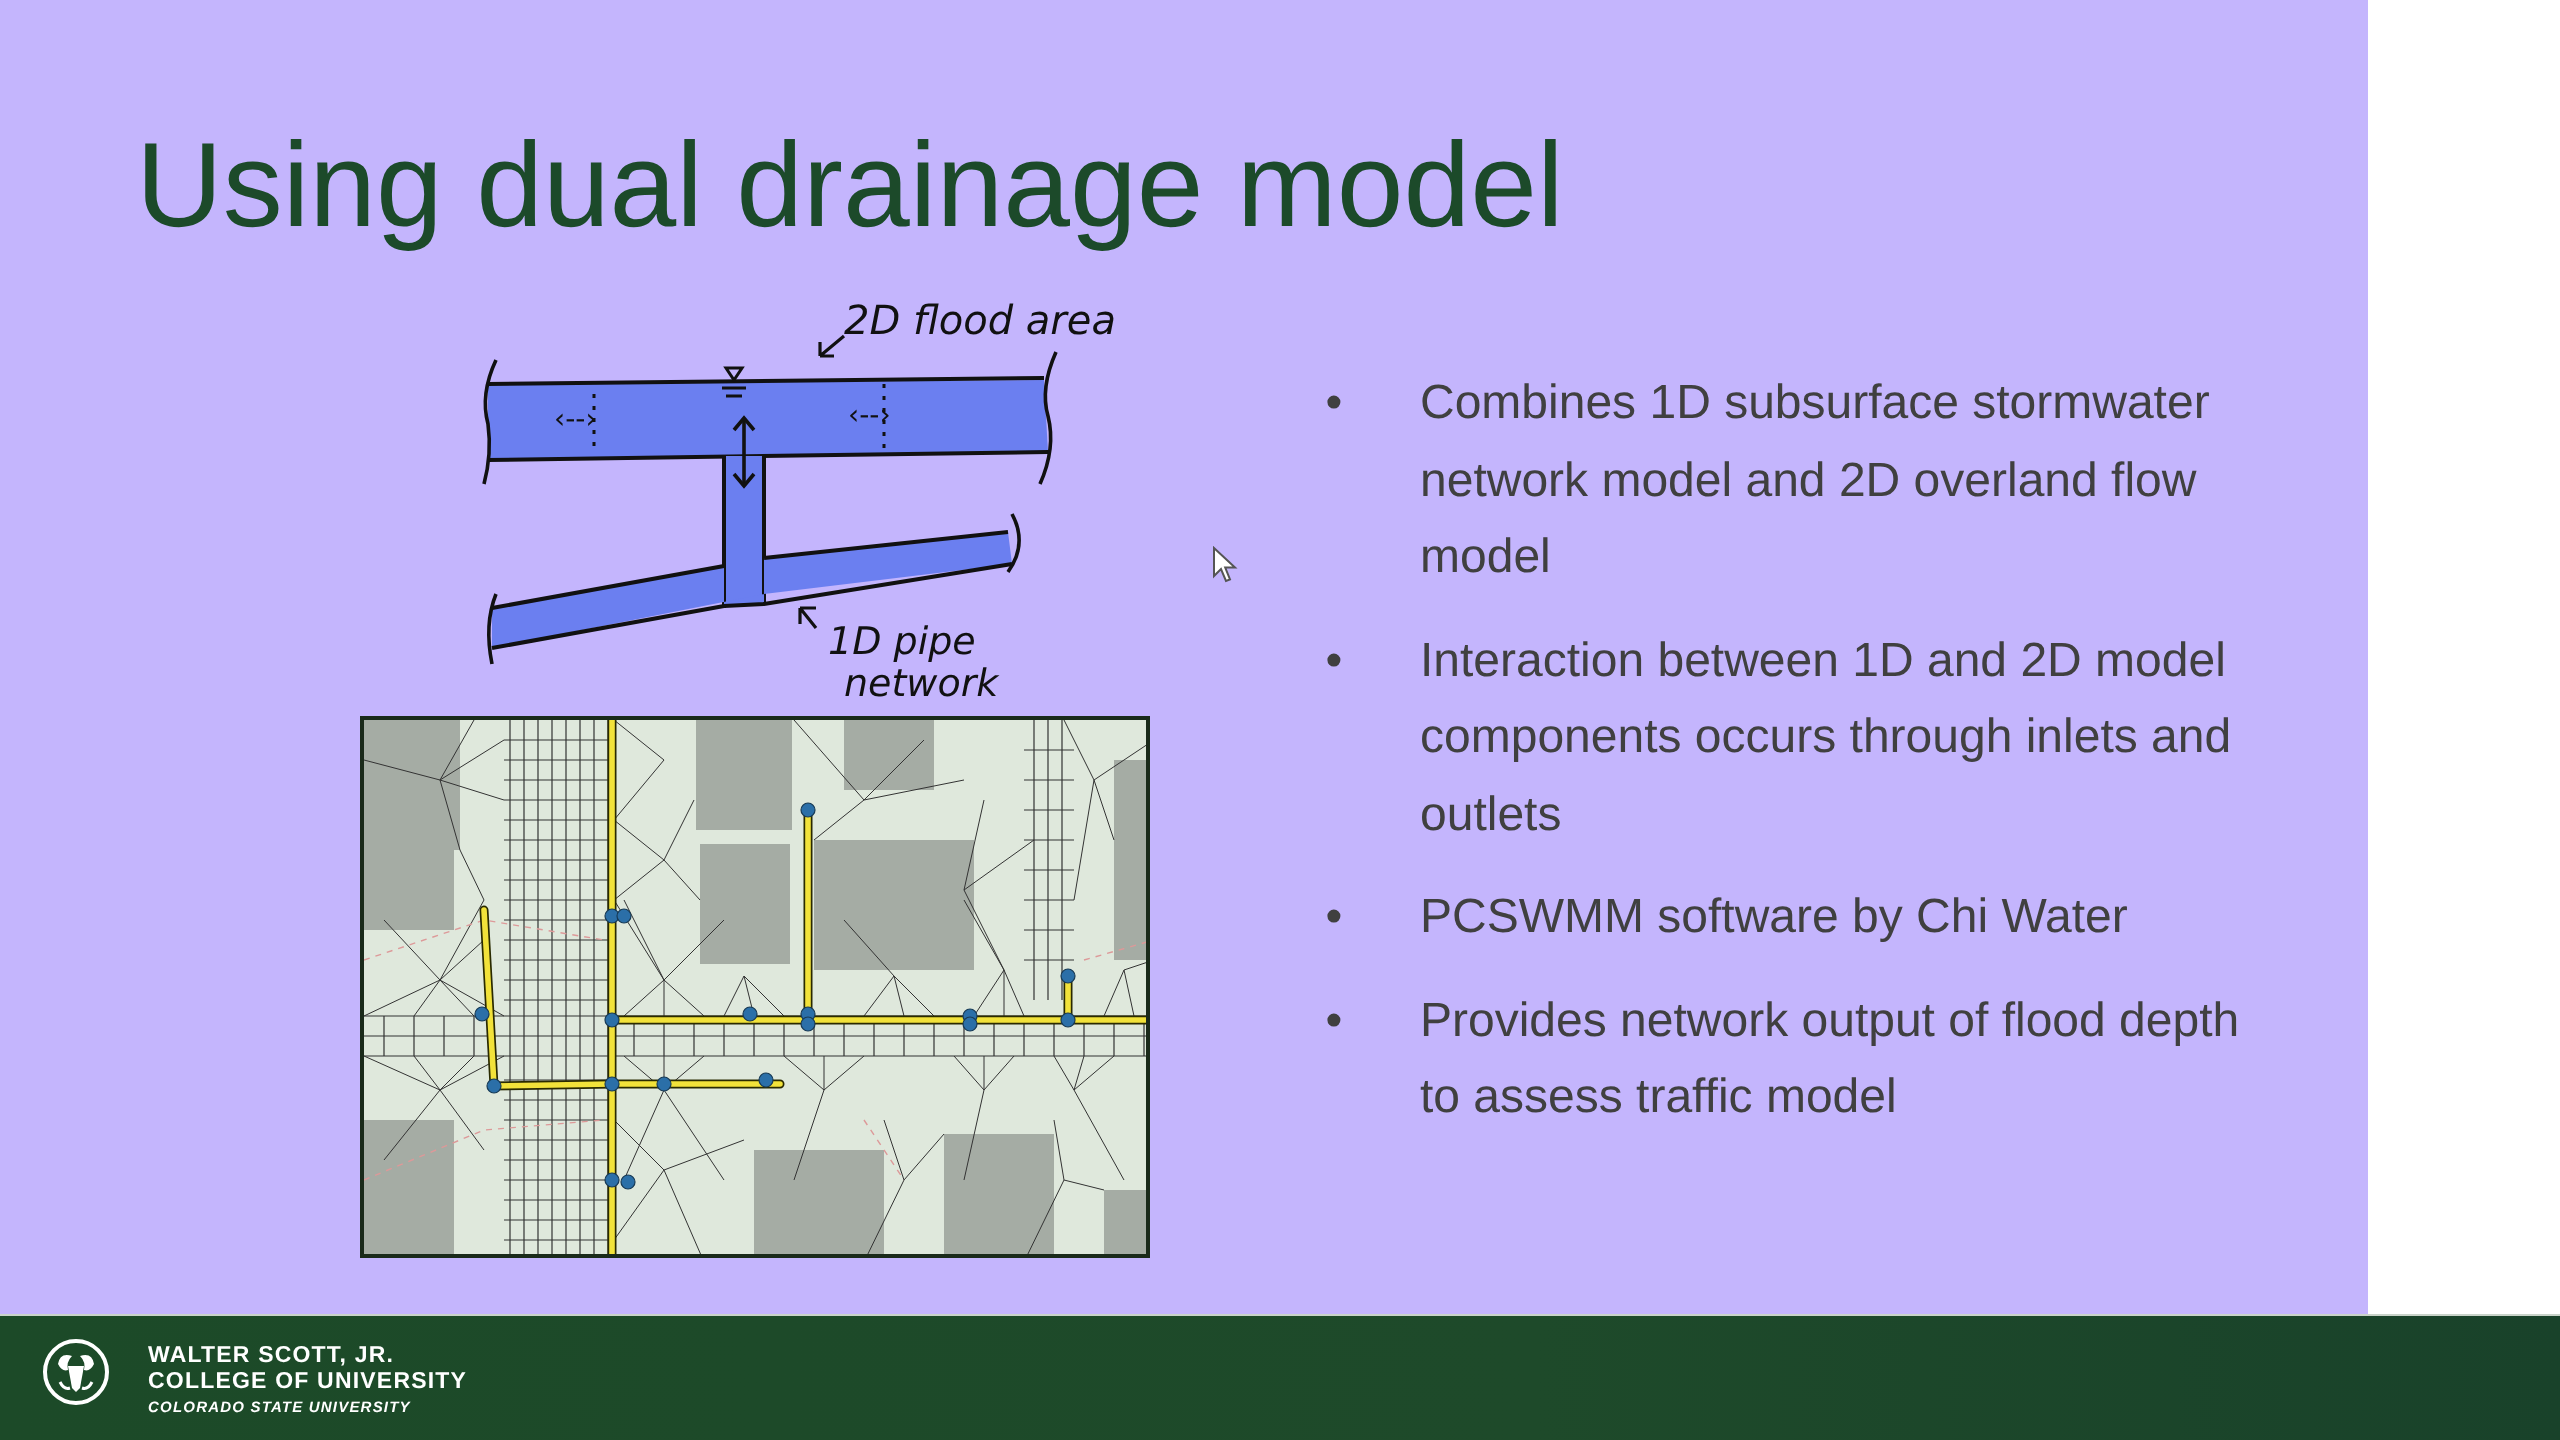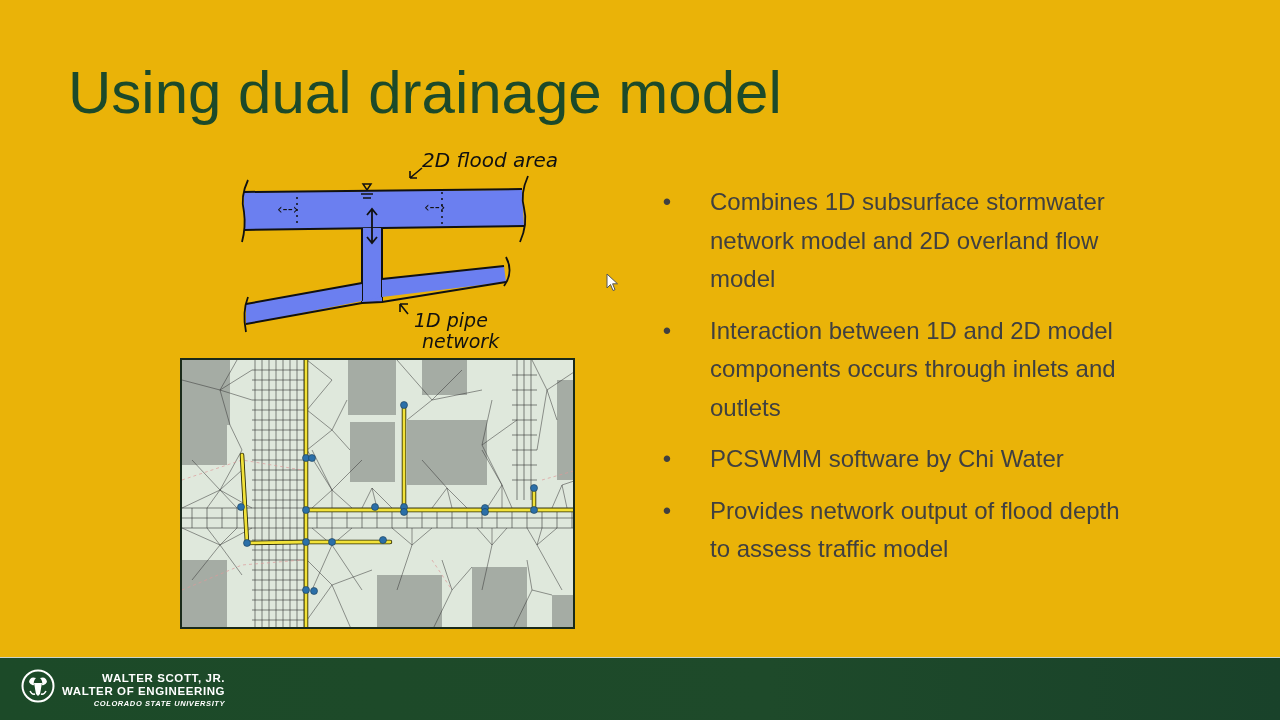--- a/index.html
+++ b/index.html
@@ -1,33 +1,33 @@
 <!DOCTYPE html>
 <html><head>
 <meta charset="utf-8">
 <style>
   * { margin: 0; padding: 0; box-sizing: border-box; }
   html, body { width: 1280px; height: 720px; overflow: hidden; background: #ffffff; }
   body { position: relative; font-family: "Liberation Sans", sans-serif; }
-  .slide { position: absolute; left: 0; top: 0; width: 1280px; height: 720px; background: #eab308; }
+  .slide { position: absolute; left: 0; top: 0; width: 1184px; height: 720px; background: #c4b5fd; }
   .title {
     position: absolute; left: 68px; top: 58px;
     font-family: "Liberation Sans", sans-serif;
     font-size: 60px; color: #1c4a2a; font-weight: normal; letter-spacing: 0px;
     white-space: nowrap;
   }
   .sketch { position: absolute; left: 232px; top: 142px; width: 340px; height: 212px; }
   .map { position: absolute; left: 180px; top: 358px; width: 395px; height: 271px; border: 2px solid #1a2a1a; overflow: hidden; background: #dfe8dc; }
   .bullets { position: absolute; left: 660px; top: 183px; width: 480px; list-style: none; }
   .bullets li { position: relative; padding-left: 50px; font-size: 24px; line-height: 38.5px; color: #404040; margin-bottom: 13px; }
   .bullets li .dot { position: absolute; left: 0; top: 0; width: 14px; text-align: center; color: #404040; }
   .footer { position: absolute; left: 0; top: 657px; width: 1280px; height: 63px;
     background: linear-gradient(90deg, #1c4a28 0%, #1e4a2a 60%, #19422a 100%); border-top: 1px solid #c9d3c9; }
   .logo-ram { position: absolute; left: 21px; top: 11px; width: 34px; height: 34px; }
-  .footer-text { position: absolute; left: 62px; top: 14px; color: #ffffff; text-align: right; }
+  .footer-text { position: absolute; left: 74px; top: 14px; color: #ffffff; }
   .ft1, .ft2 { font-size: 11.5px; font-weight: bold; letter-spacing: 0.6px; line-height: 12.5px; }
   .ft3 { font-size: 7.5px; font-weight: bold; letter-spacing: 0.6px; line-height: 12px; margin-top: 1px; font-style: italic; }
   .cursor { position: absolute; left: 606px; top: 273px; width: 14px; height: 20px; }
 </style>
 </head>
 <body>
 
 <div class="slide">
 
   <div class="title">Using dual drainage model</div>
@@ -175,21 +175,21 @@
   <div class="footer">
     <svg class="logo-ram" viewBox="0 0 34 34" xmlns="http://www.w3.org/2000/svg">
       <circle cx="17" cy="17" r="15.5" fill="none" stroke="#fff" stroke-width="2"></circle>
       <path d="M8 13 Q9 7 15 9 Q12 12 13 16 Q10 17 8 13Z" fill="#fff"></path>
       <path d="M26 13 Q25 7 19 9 Q22 12 21 16 Q24 17 26 13Z" fill="#fff"></path>
       <path d="M13 14 L21 14 L19 25 L17 27 L15 25 Z" fill="#fff"></path>
       <path d="M9 22 Q11 26 14 25 M25 22 Q23 26 20 25" stroke="#fff" stroke-width="1.5" fill="none"></path>
     </svg>
     <div class="footer-text">
       <div class="ft1">WALTER SCOTT, JR.</div>
-      <div class="ft2">WALTER OF ENGINEERING</div>
+      <div class="ft2">COLLEGE OF UNIVERSITY</div>
       <div class="ft3">COLORADO STATE UNIVERSITY</div>
     </div>
   </div>
 
   <svg class="cursor" viewBox="0 0 14 20" xmlns="http://www.w3.org/2000/svg">
     <path d="M1 1 L1 15 L4.5 11.5 L7 17.5 L9 16.7 L6.6 10.8 L11.5 10.8 Z" fill="#fff" stroke="#555" stroke-width="1"></path>
   </svg>
 </div>
 
 </body></html>

